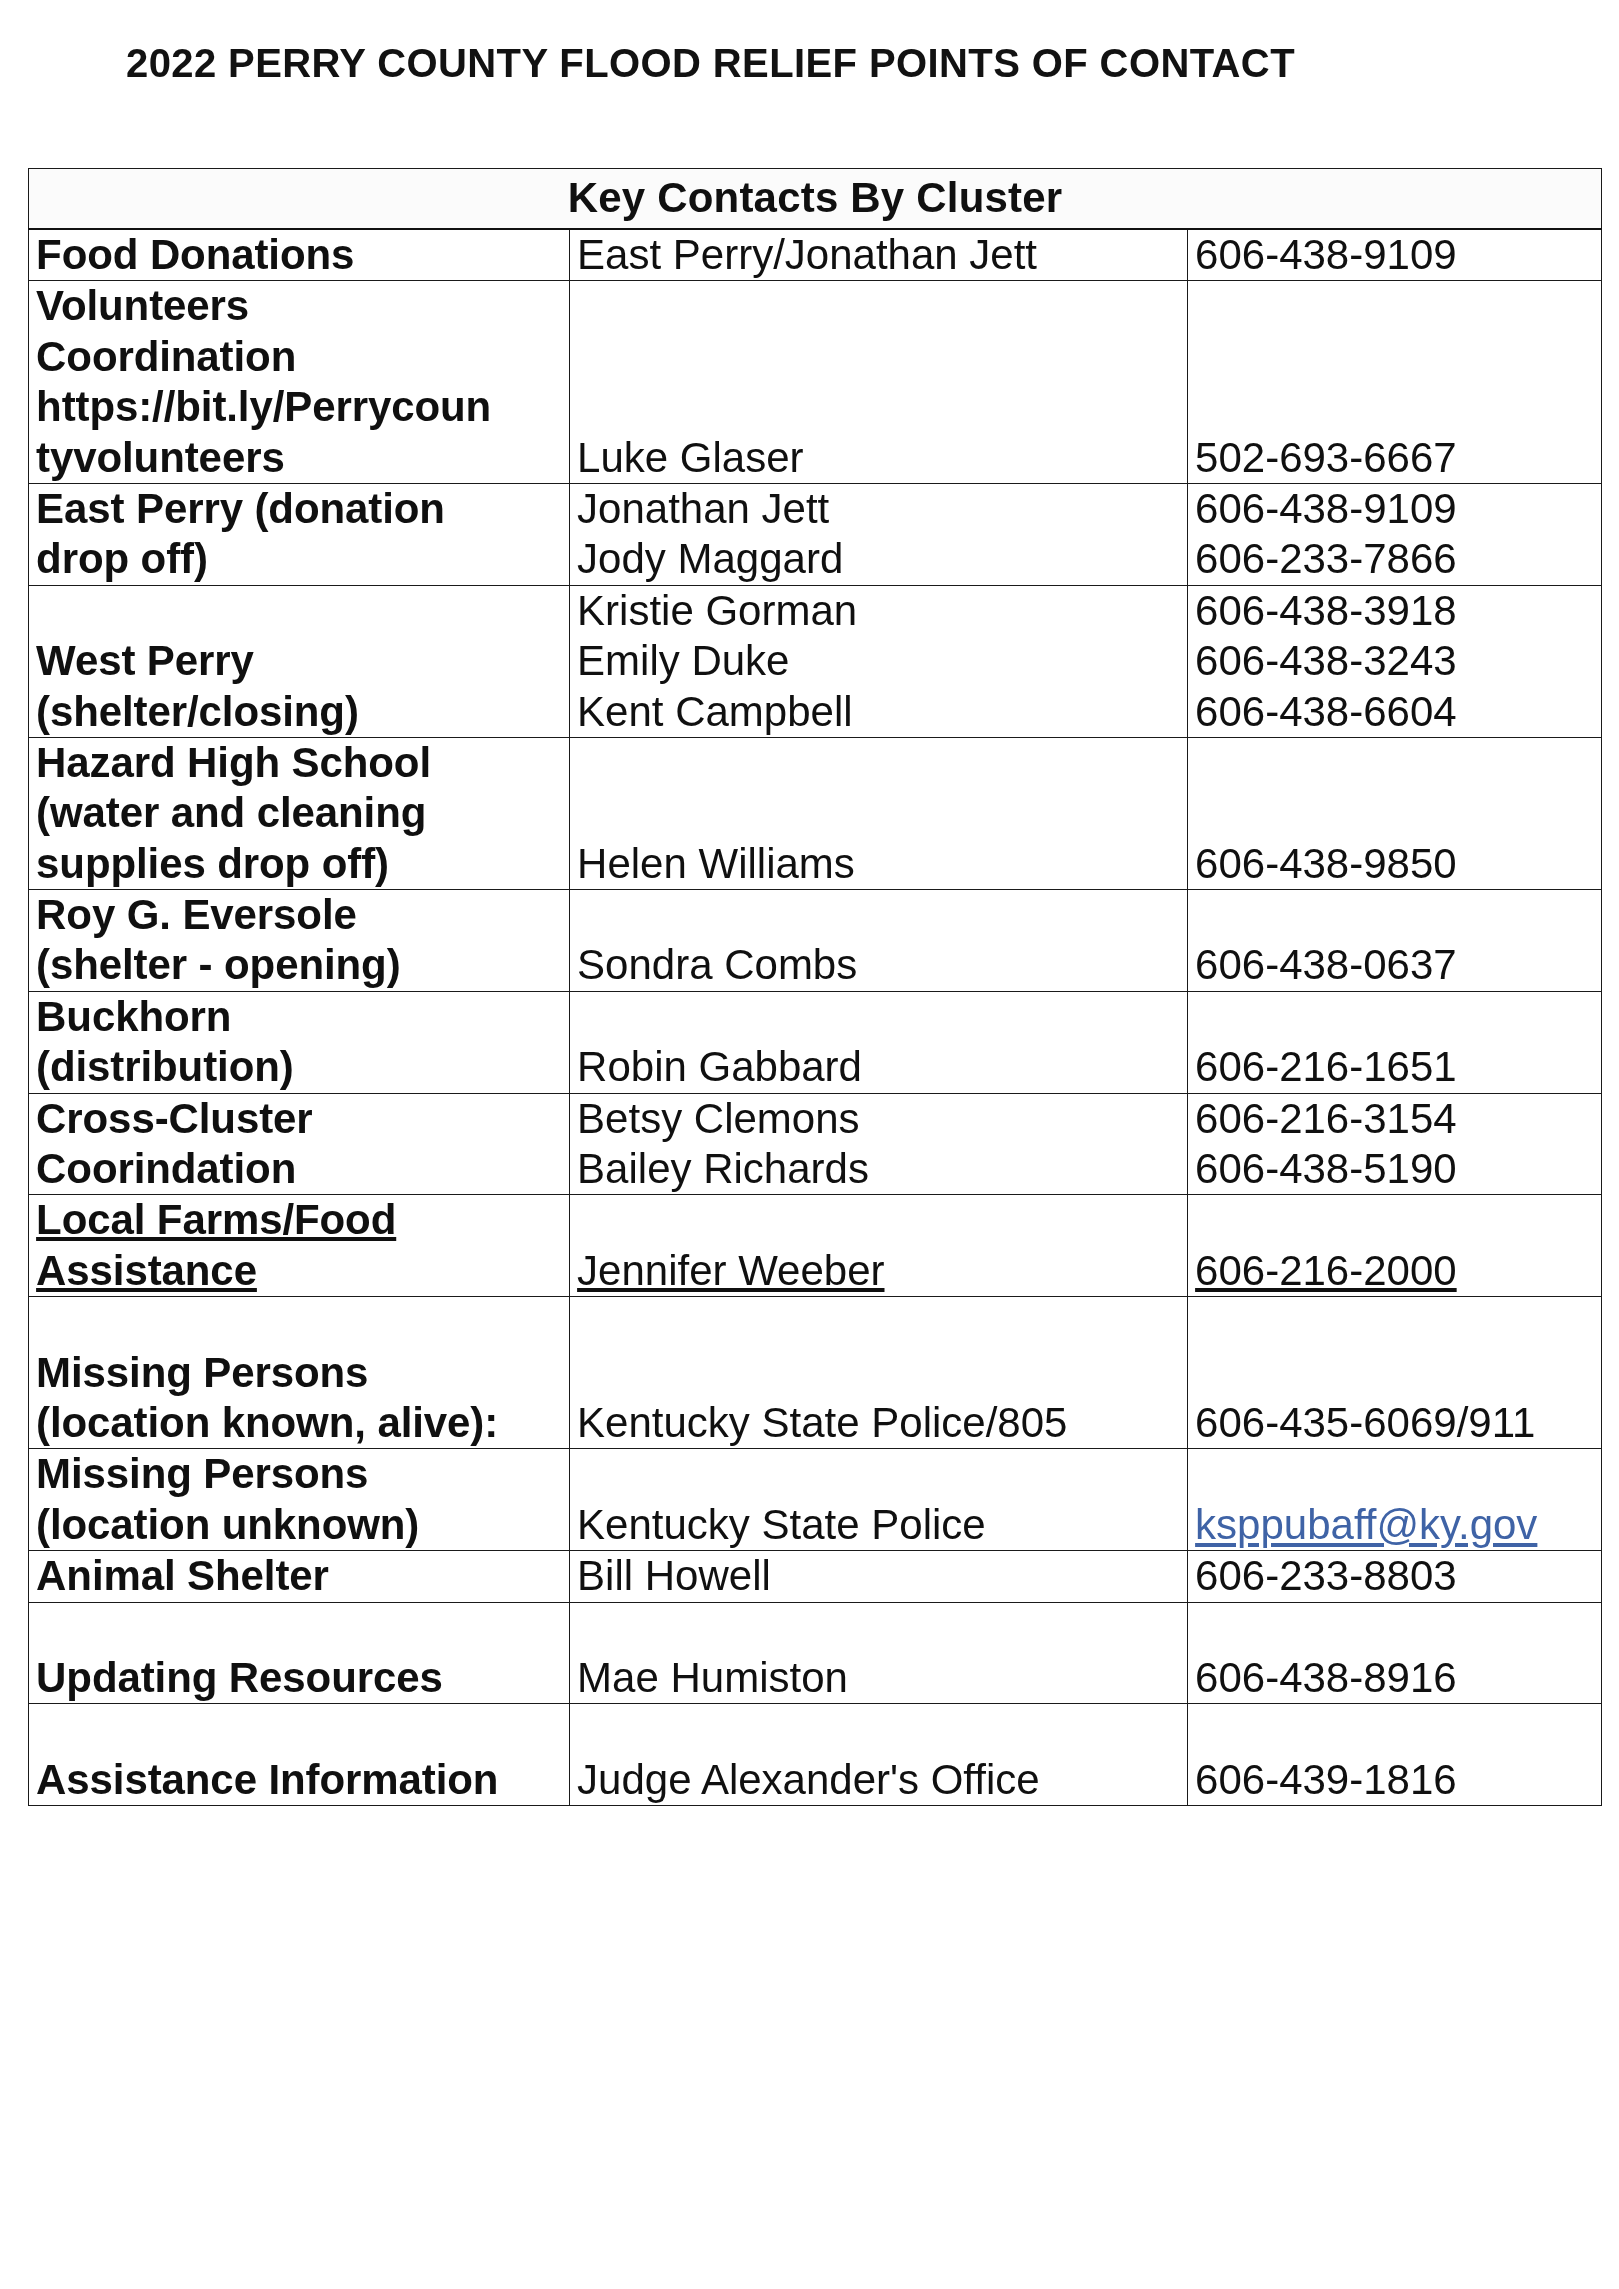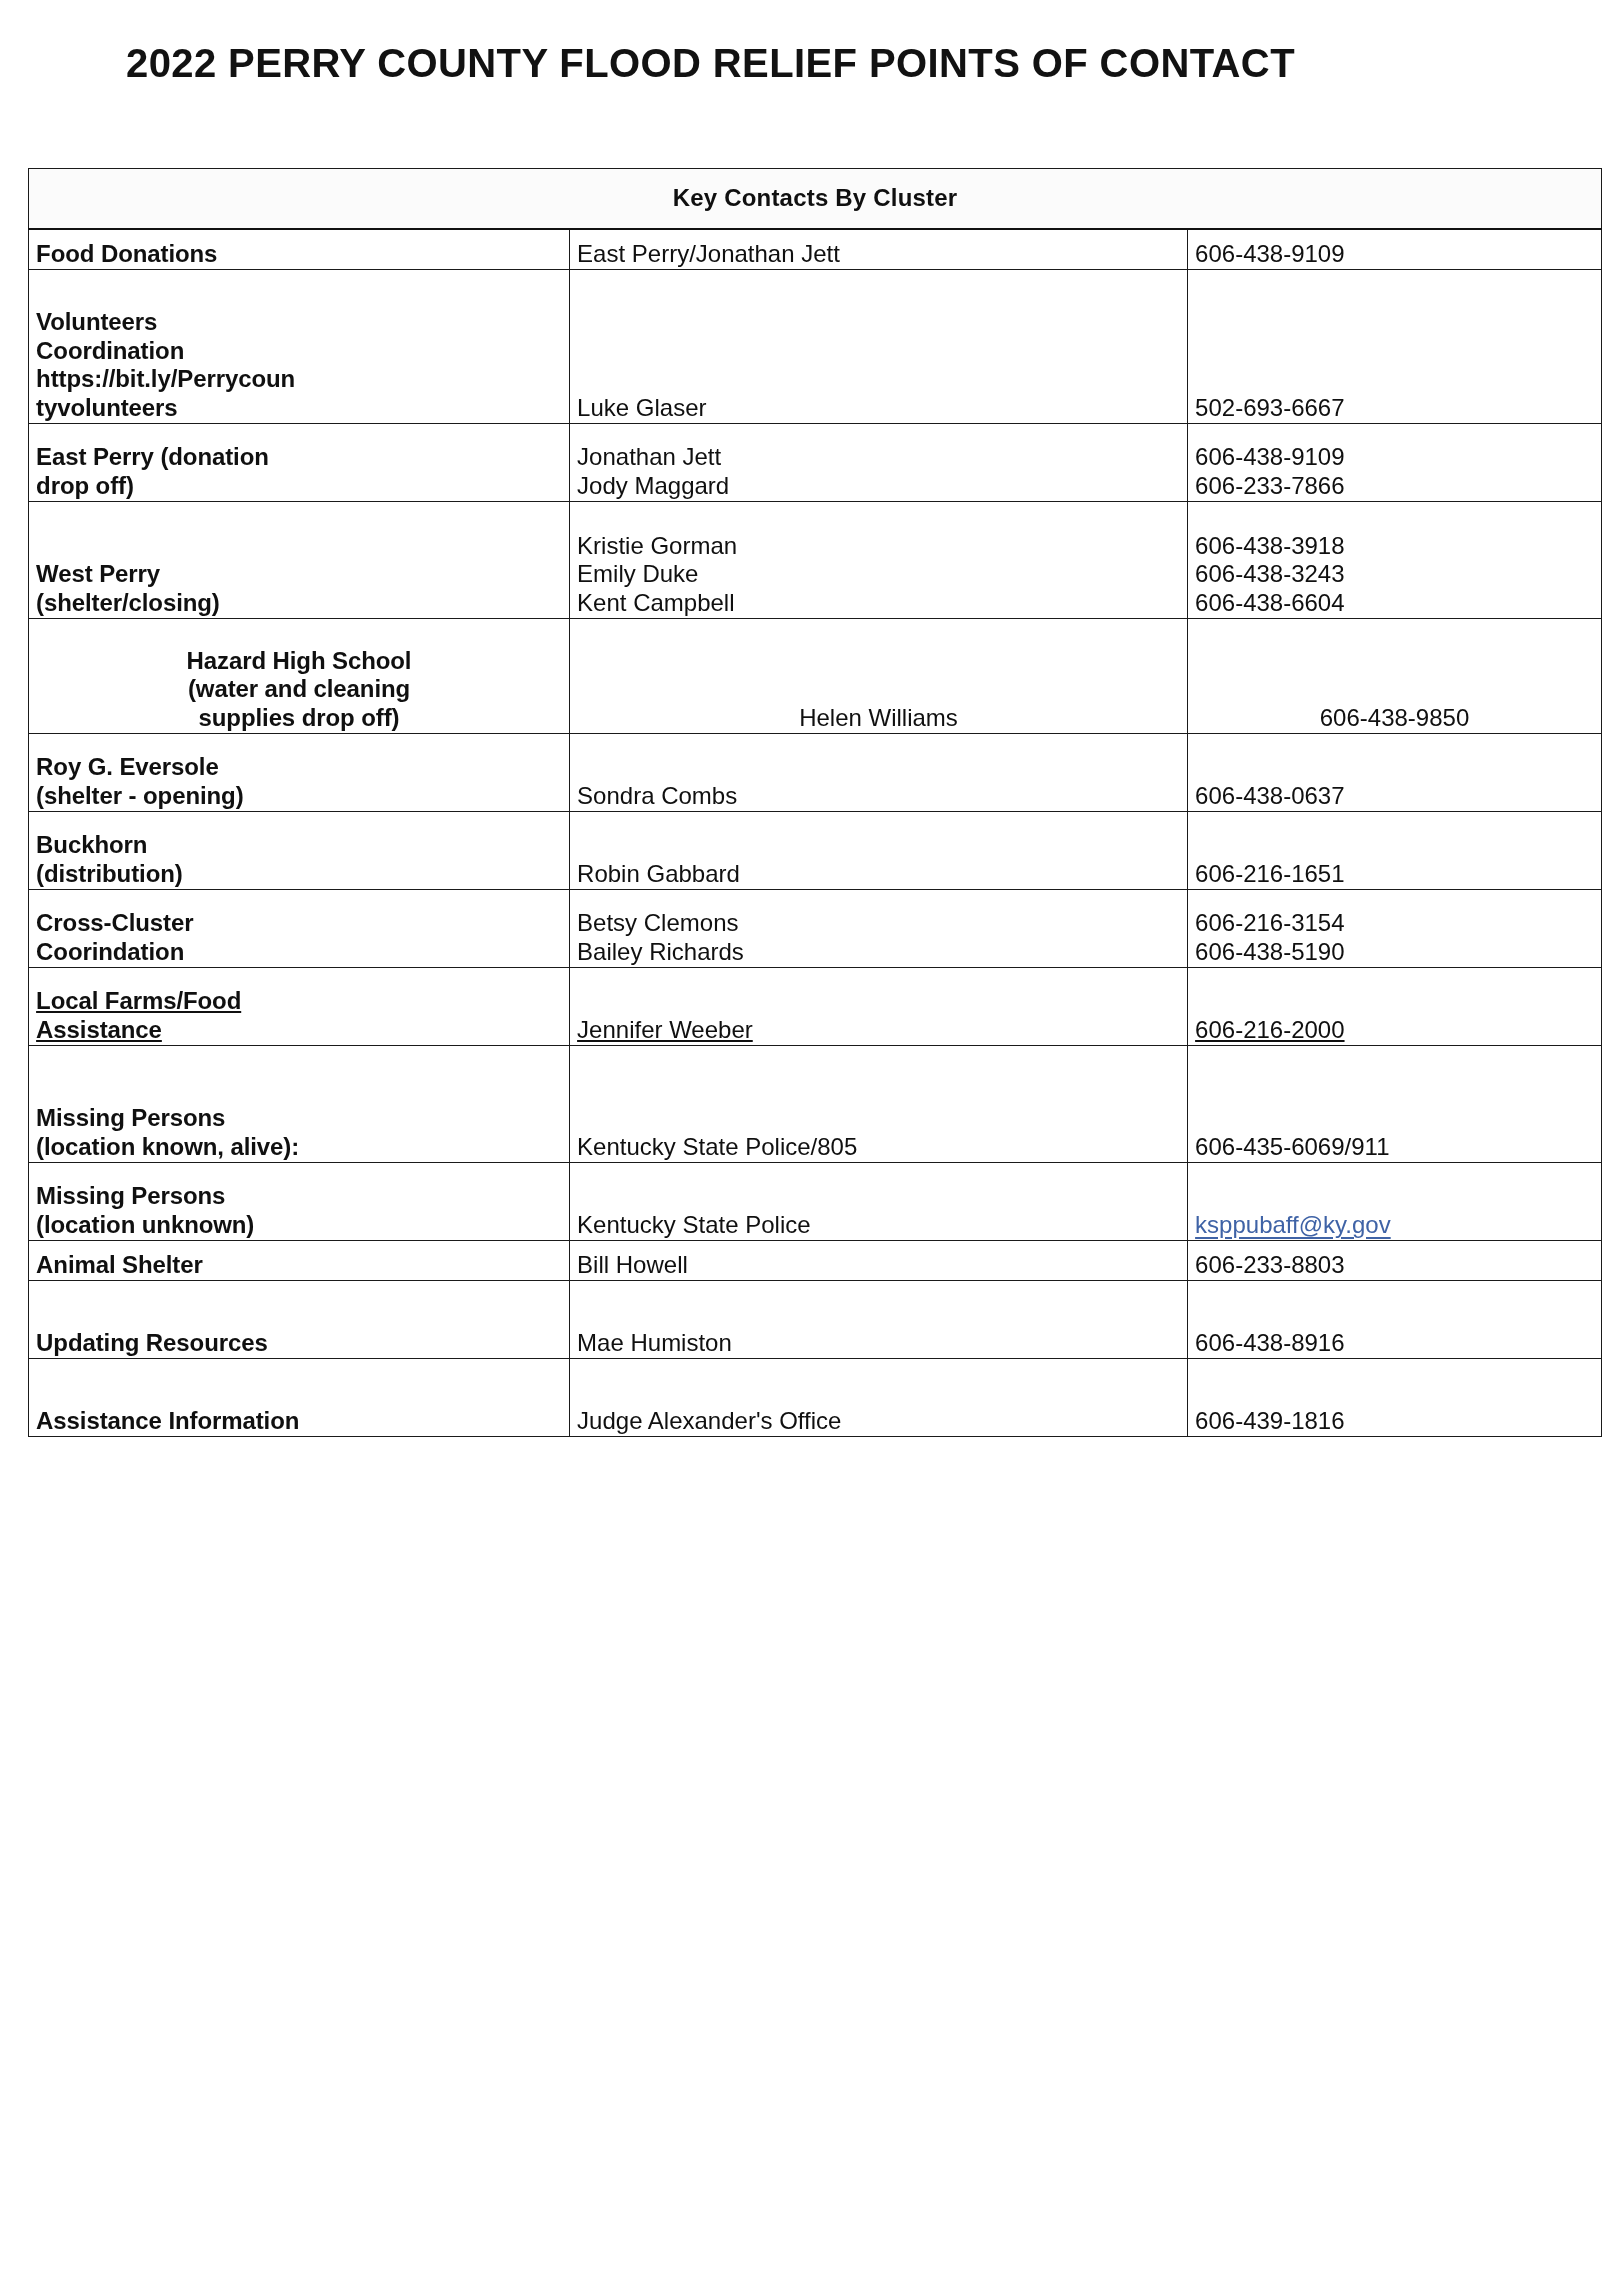--- a/index.html
+++ b/index.html
@@ -48,21 +48,21 @@
   }
 
   #contacts-table col.c-cluster { width: 541px; }
   #contacts-table col.c-contact  { width: 618px; }
   #contacts-table col.c-phone    { width: 414px; }
 
   #contacts-table td, #contacts-table th {
     border: 1.8px solid #1a1a1a;
     padding: 0 7.1px;
     vertical-align: bottom;
-    font-size: 24px;
+    font-size: 42px;
     line-height: 1.20;
     color: #101010;
   }
 
   .table-caption {
     text-align: center;
     font-weight: bold;
     font-size: 34px;
     vertical-align: middle !important;
     height: 59px;
@@ -87,21 +87,21 @@
     white-space: pre-line;
     padding-bottom: 3.6px;
   }
 
   
   tr.r-h0 td { height: 77px; }
   tr.r-h1 td { height: 39px; }
   tr.r-h2 td { height: 153px; }
   tr.r-h3 td { height: 77px; }
   tr.r-h4 td { height: 116px; }
-  tr.r-h5 td { height: 114px; text-align: center; }
+  tr.r-h5 td { height: 114px; }
   tr.r-h6 td { height: 77px; }
   tr.r-h7 td { height: 77px; }
   tr.r-h8 td { height: 77px; }
   tr.r-h9 td { height: 77px; text-decoration: underline; }
   tr.r-h10 td { height: 116px; }
   tr.r-h11 td { height: 77px; }
   tr.r-h12 td { height: 39px; }
   tr.r-h13 td { height: 77px; }
   tr.r-h14 td { height: 77px; }
 

